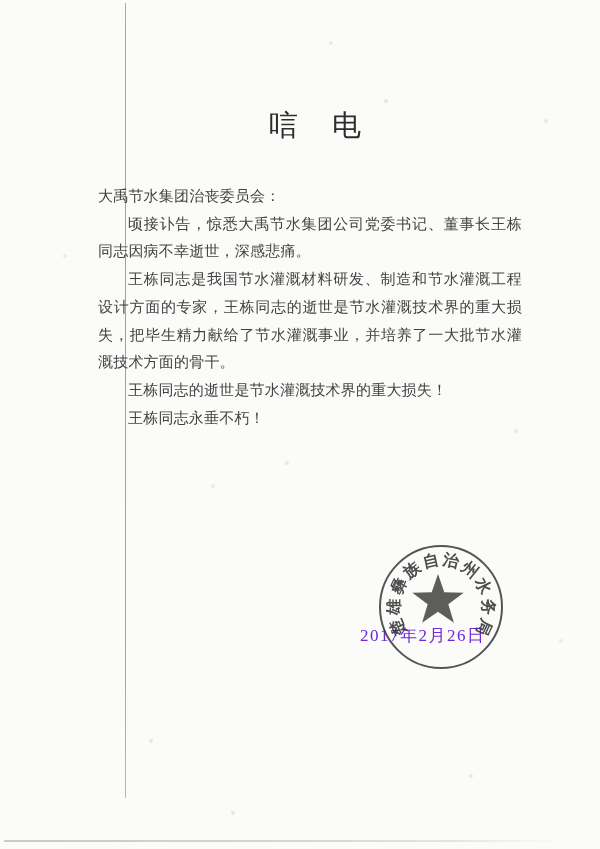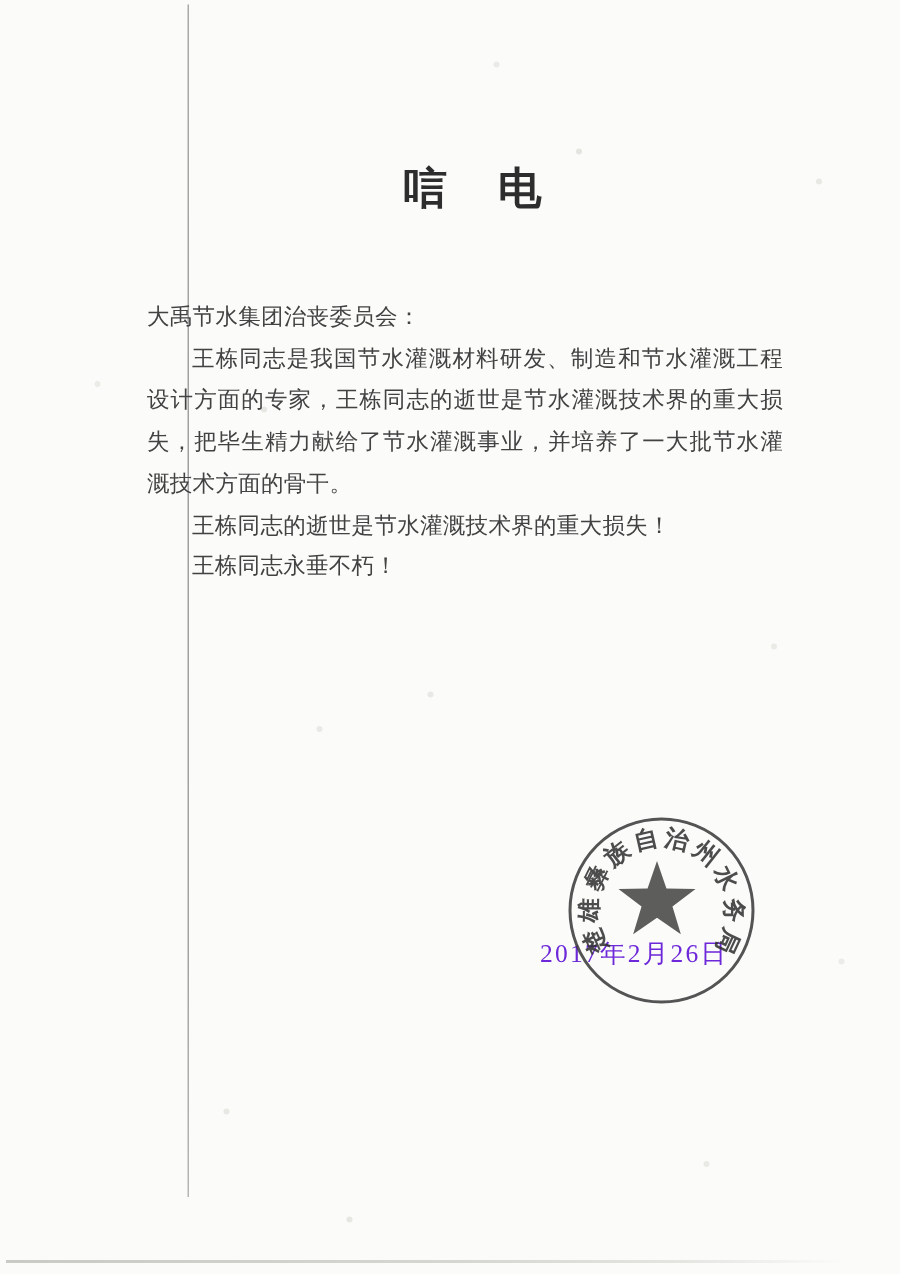--- a/index.html
+++ b/index.html
@@ -46,28 +46,28 @@
     position:absolute;
     left:4px;top:840px;
     width:560px;height:1.6px;
     background:linear-gradient(90deg,#c9c9c6 0%,#d6d6d3 55%,#e4e4e1 80%,rgba(230,230,227,0) 100%);
   }
   .doc-title{
     position:absolute;
     left:269px;top:106px;
     margin:0;
     font-size:29px;
-    font-weight:700;
+    font-weight:400;
     letter-spacing:34px;
     white-space:nowrap;
     color:#2d2d2d;
   }
   .body-text{
     position:absolute;
-    left:98px;top:199px;
+    left:98px;top:183px;
     width:424px;
     font-size:15px;
     letter-spacing:0.2px;
     line-height:27.7px;
     color:#424242;
     text-align:justify;
   }
   .body-text p{margin:0;}
   .body-text p.indent{text-indent:2em;}
   
@@ -119,20 +119,21 @@
 <div class="page">
 
   <div class="speckles"></div>
   <div class="scan-line"></div>
   <div class="bottom-edge"></div>
 
   <h1 class="doc-title">唁电</h1>
 
   <div class="body-text">
     <p>大禹节水集团治丧委员会：</p>
+    <p class="indent">顷接讣告，惊悉大禹节水集团公司党委书记、董事长王栋同志因病不幸逝世，深感悲痛。</p>
     <p class="indent">王栋同志是我国节水灌溉材料研发、制造和节水灌溉工程设计方面的专家，王栋同志的逝世是节水灌溉技术界的重大损失，把毕生精力献给了节水灌溉事业，并培养了一大批节水灌溉技术方面的骨干。</p>
     <p class="indent">王栋同志的逝世是节水灌溉技术界的重大损失！</p>
     <p class="indent">王栋同志永垂不朽！</p>
   </div>
 
   <div class="sig-date">2017年2月26日</div>
 
   <div class="seal">
     <div class="seal-circle"></div>
     <div>

